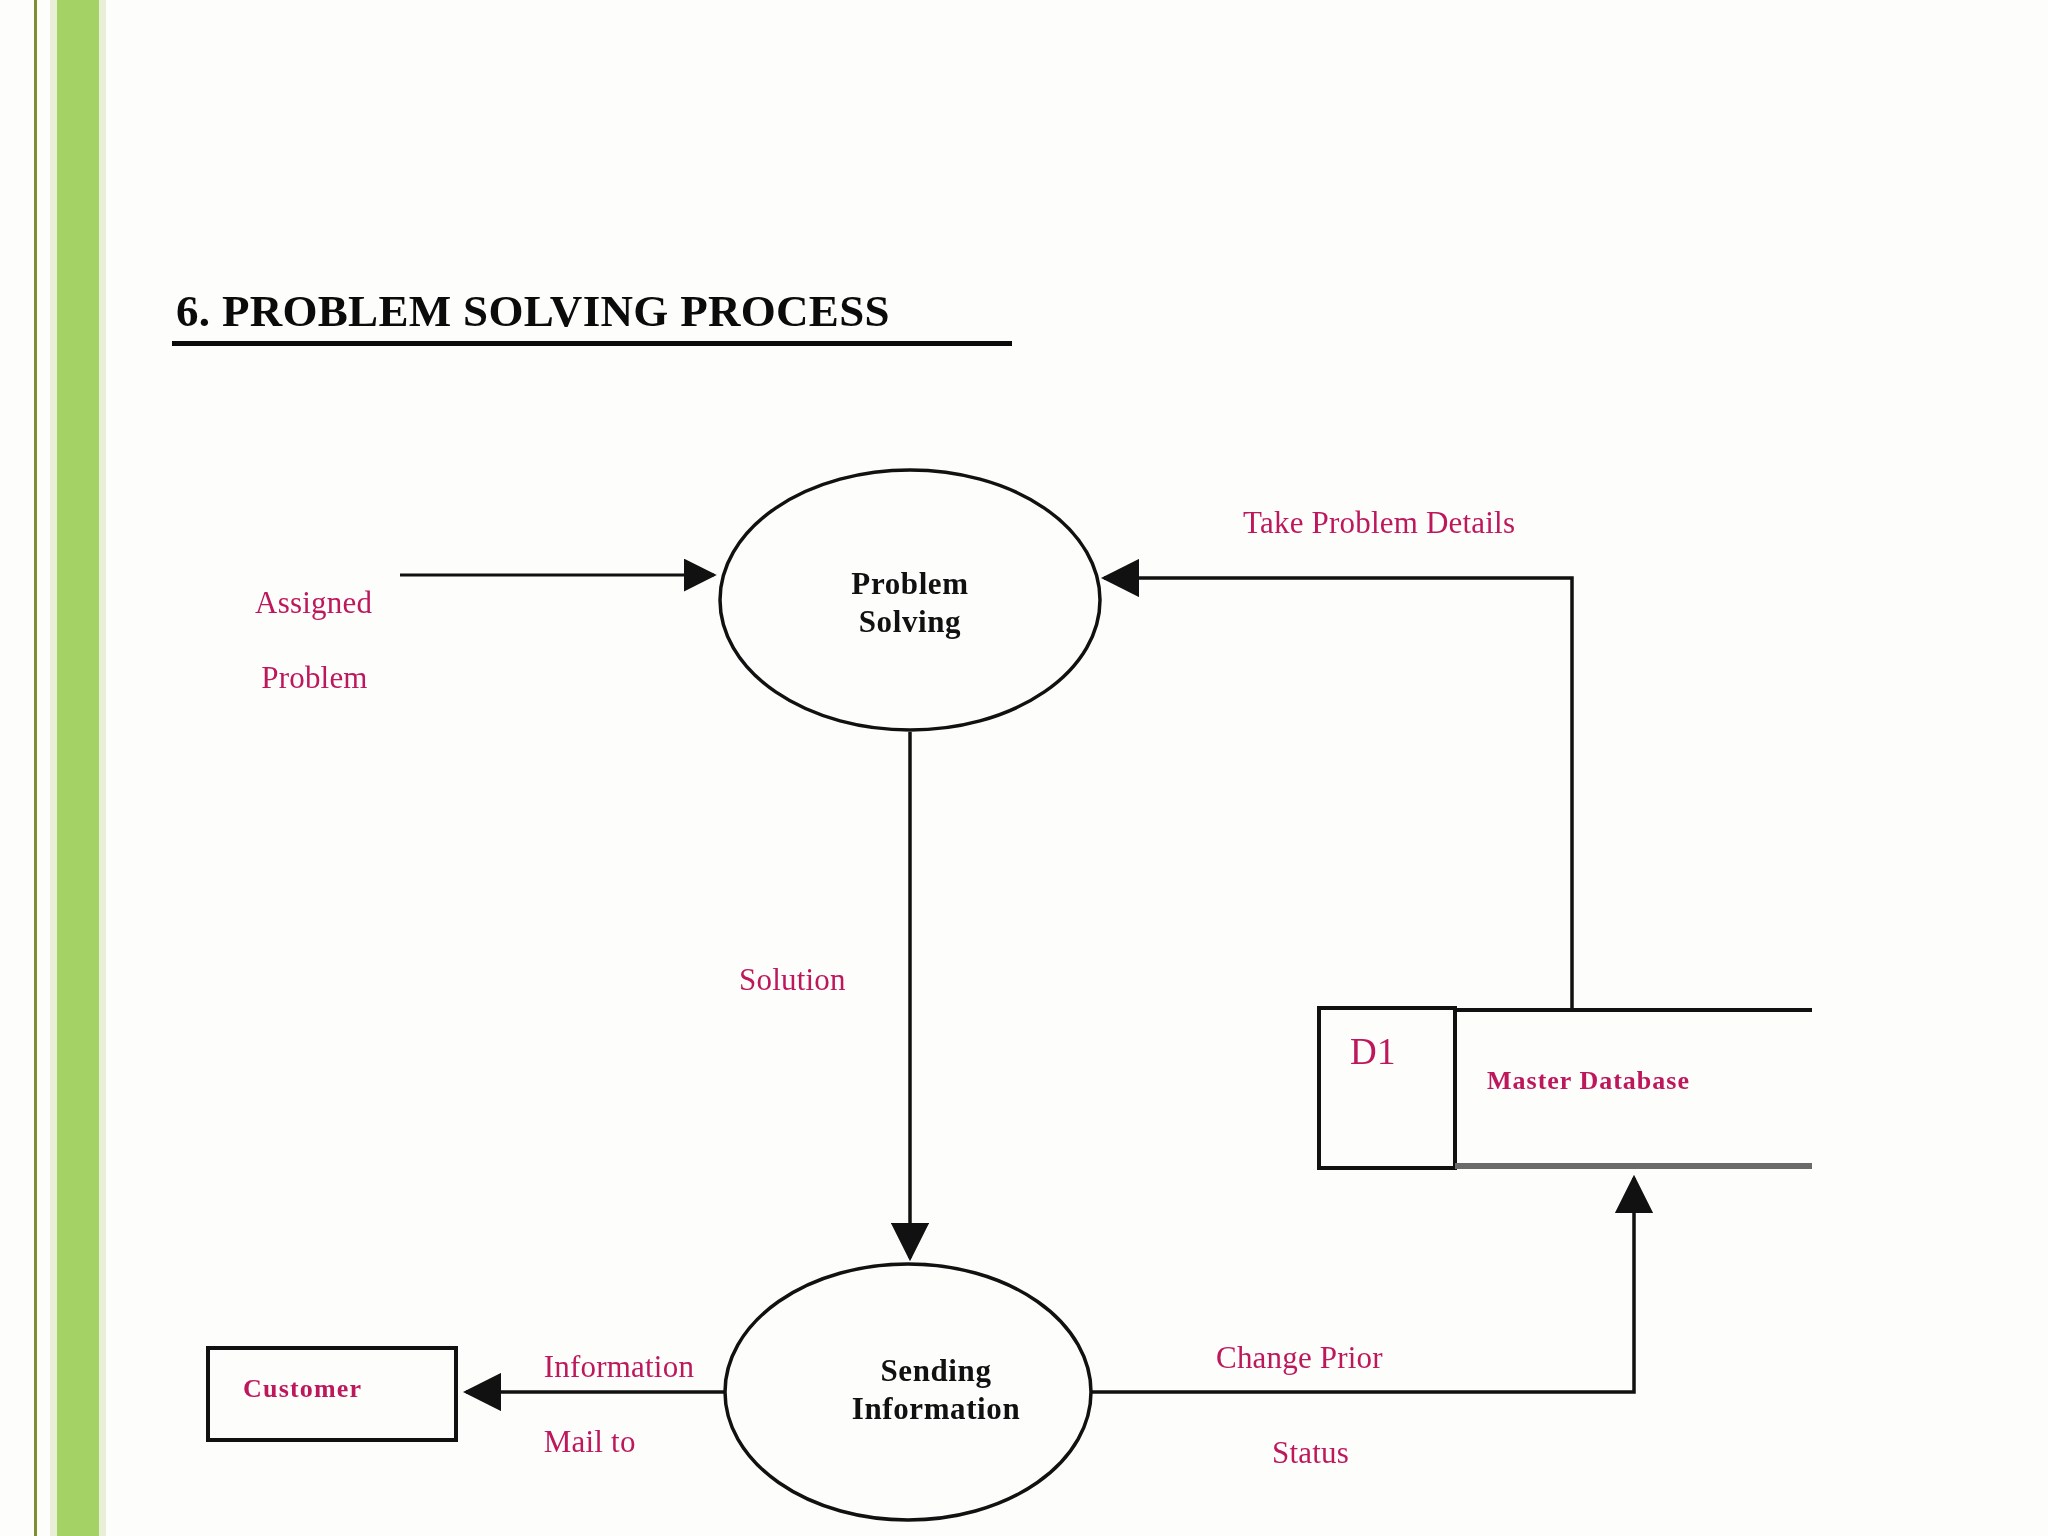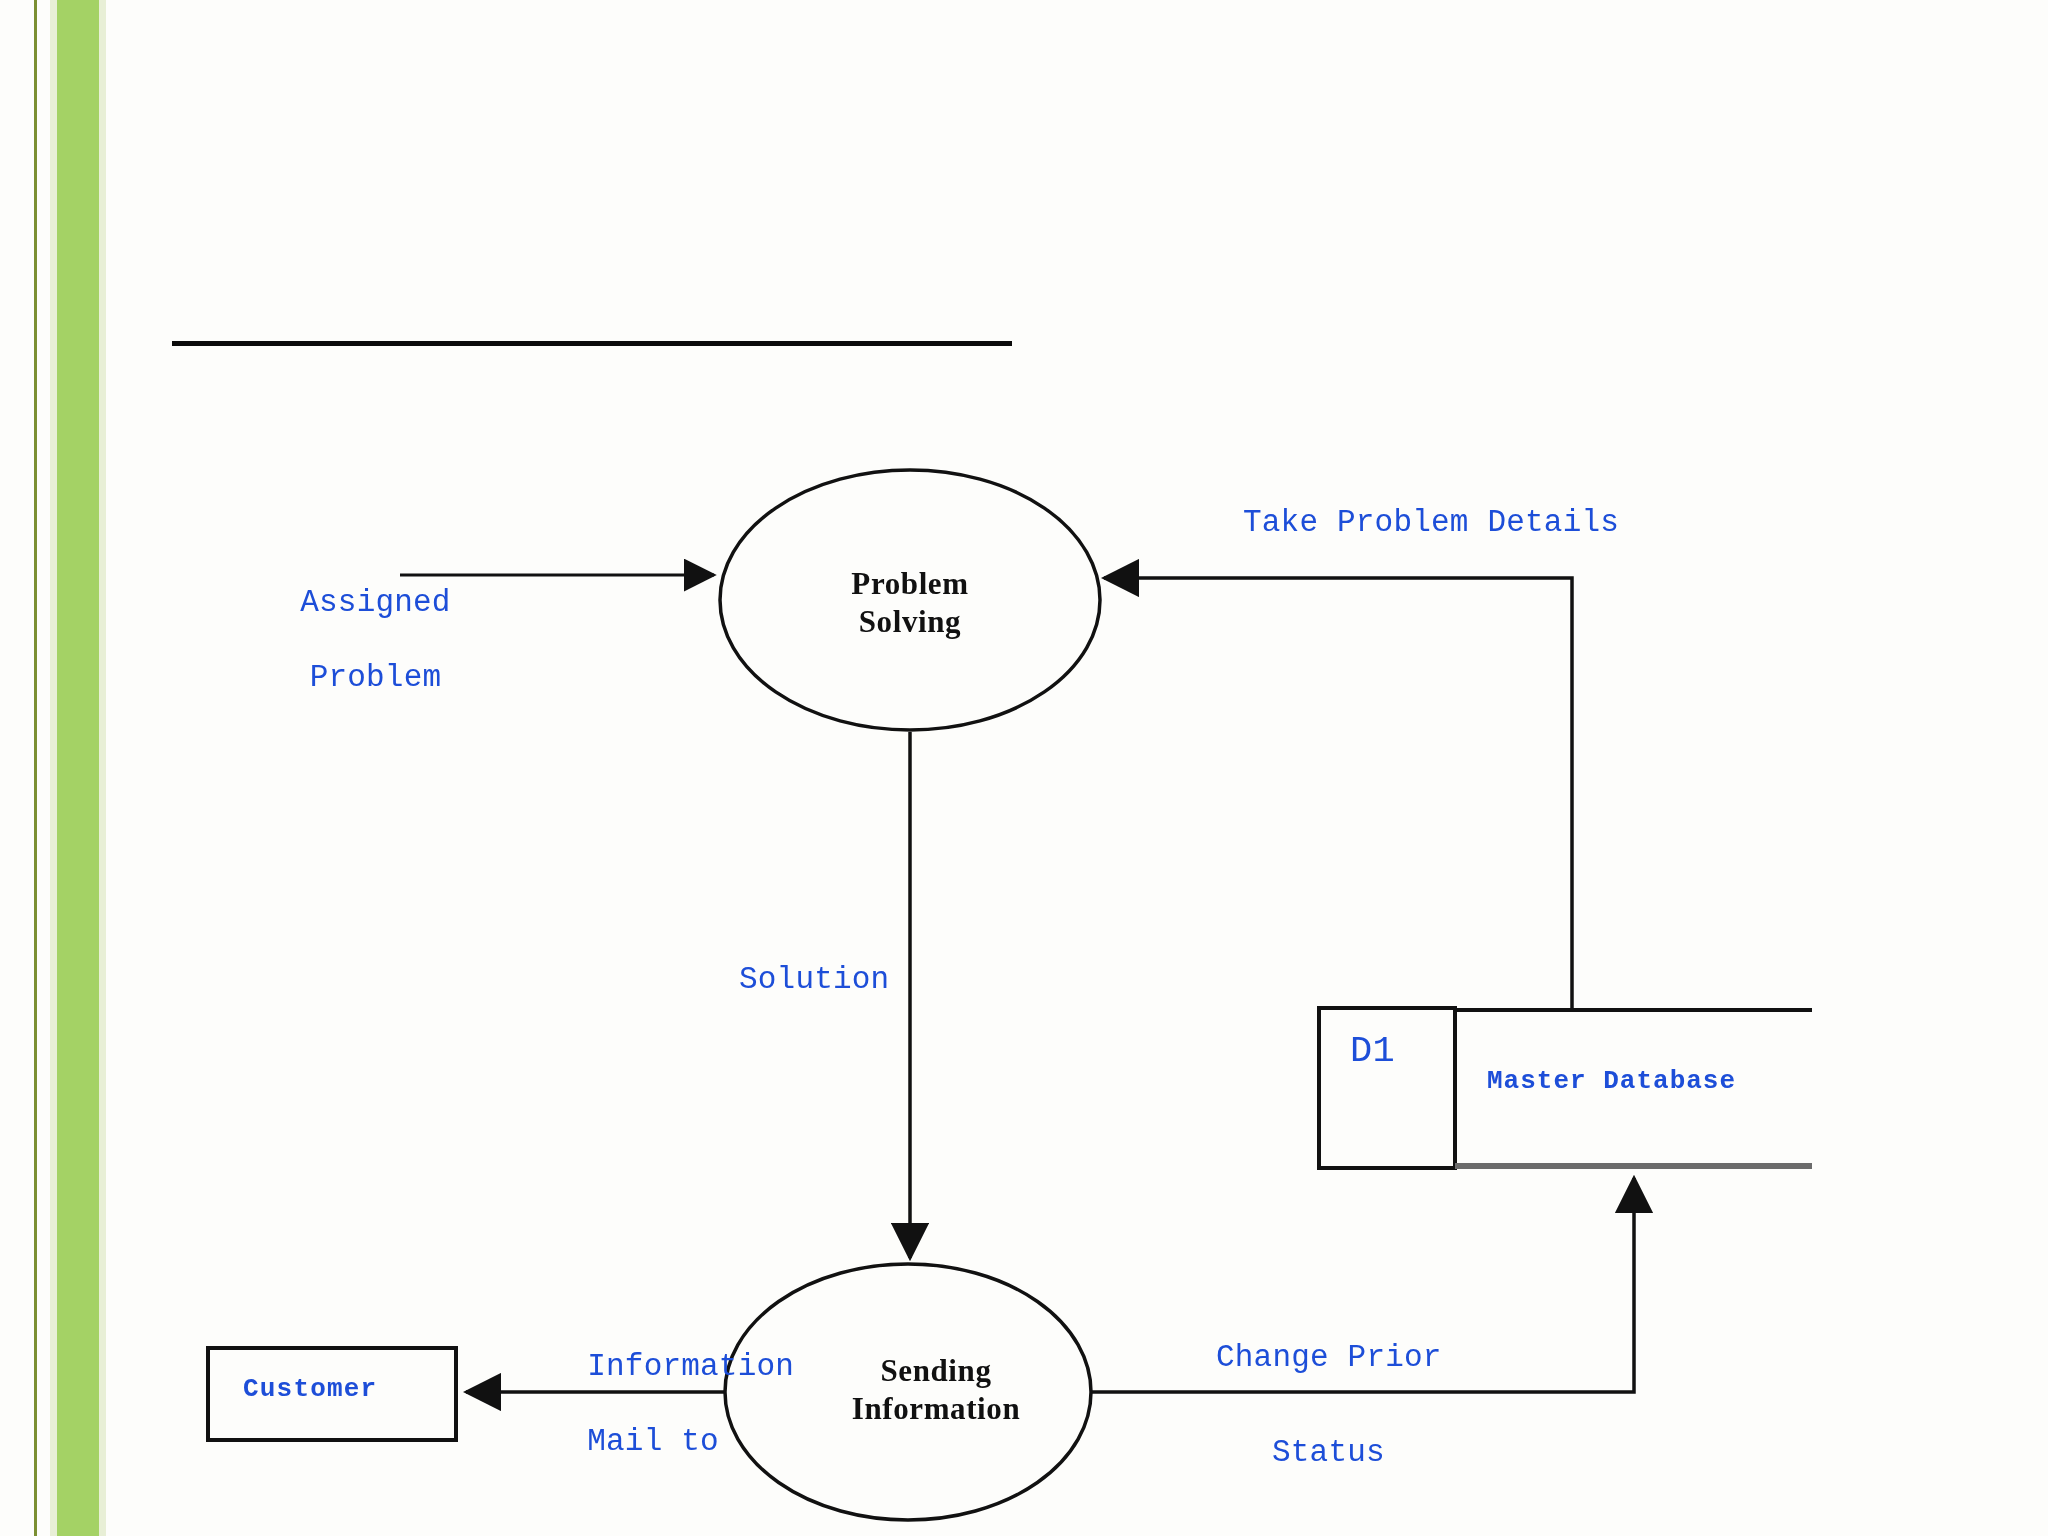--- a/index.html
+++ b/index.html
@@ -71,23 +71,23 @@
     position: absolute;
     left: 0;
     top: 0;
     width: 2048px;
     height: 1536px;
   }
 
   
   .lbl {
     position: absolute;
-    color: #1d4ed8;
+    color: #be185d;
     white-space: pre;
-    font-family: Liberation Mono, monospace;
+    font-family: Liberation Serif, serif;
   }
   .lbl-plain {
     font-size: 31px;
     font-weight: normal;
     letter-spacing: 0.2px;
   }
   .lbl-bold {
     font-size: 26px;
     font-weight: bold;
     letter-spacing: 0.4px;
@@ -111,20 +111,21 @@
 </style>
 </head>
 <body>
 
 <div id="slide">
 
   <div class="rail-thin"></div>
   <div class="rail-outer"></div>
   <div class="rail-inner"></div>
 
+  <div class="page-title">6. PROBLEM SOLVING PROCESS</div>
   <div class="title-rule"></div>
 
   <svg id="dfd" viewBox="0 0 2048 1536">
     <defs>
       <marker id="arrowL" viewBox="0 0 12 12" refX="11" refY="6" markerWidth="11" markerHeight="11" orient="auto-start-reverse">
         <path d="M 0 0 L 12 6 L 0 12 z" fill="#111111"></path>
       </marker>
     </defs>
 
     <ellipse cx="910" cy="600" rx="190" ry="130" fill="none" stroke="#111111" stroke-width="3.5"></ellipse>

